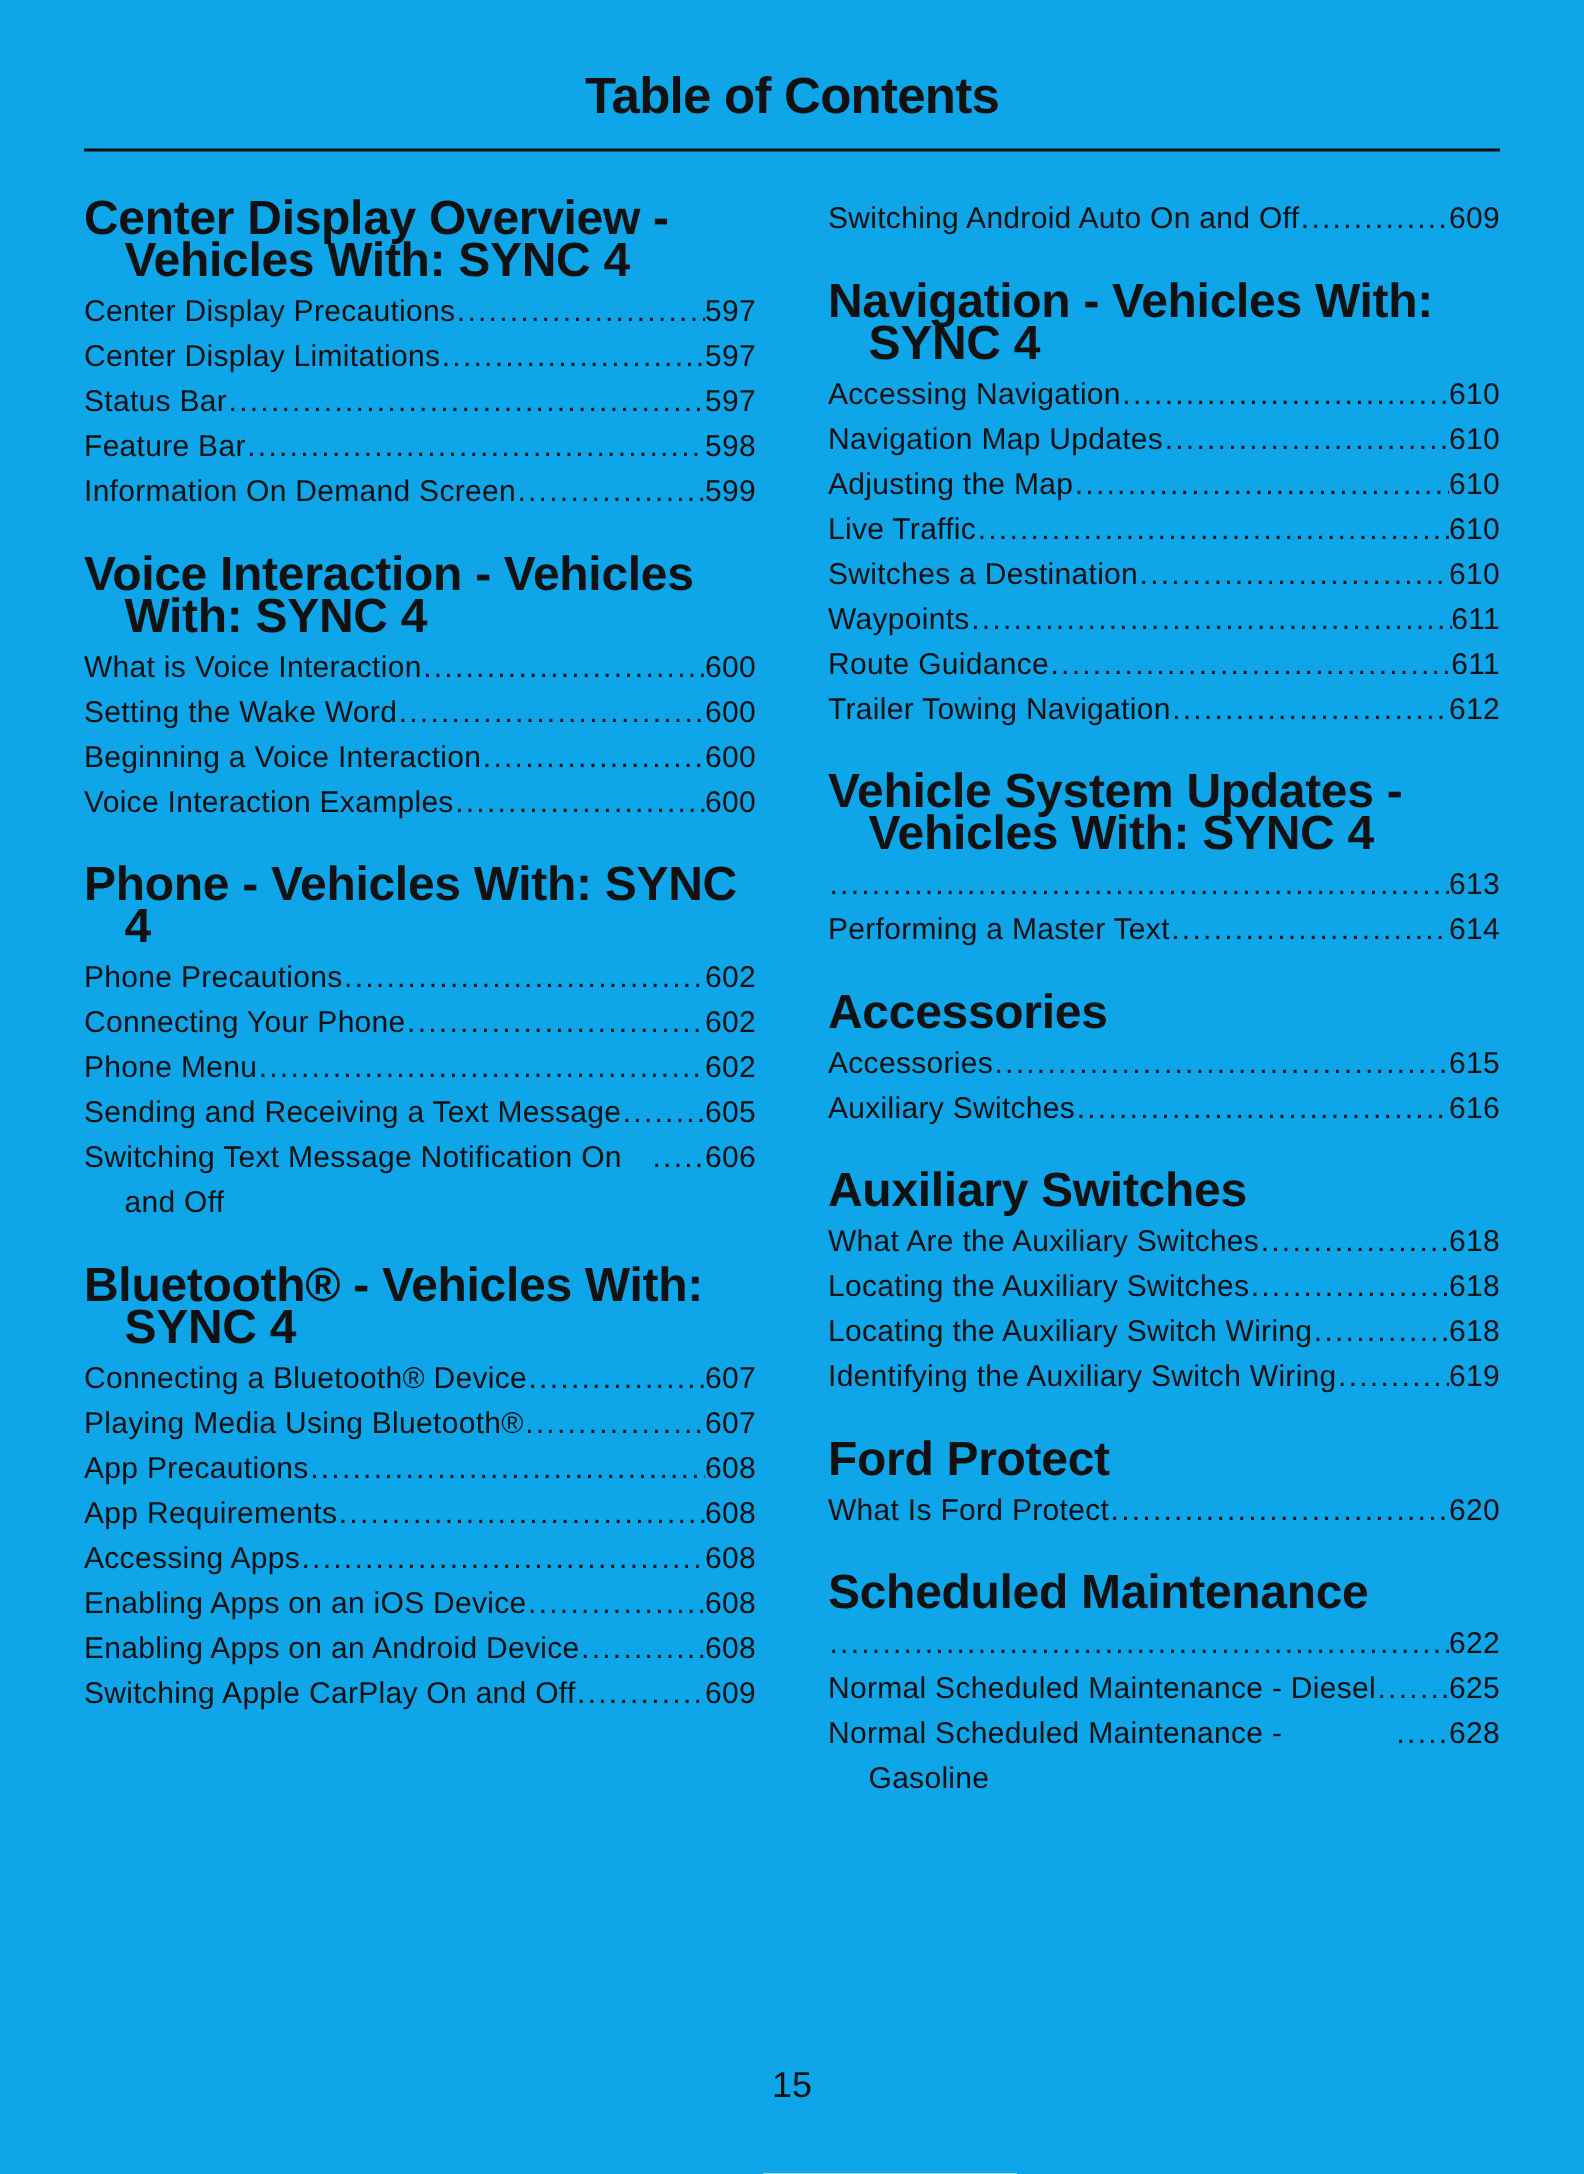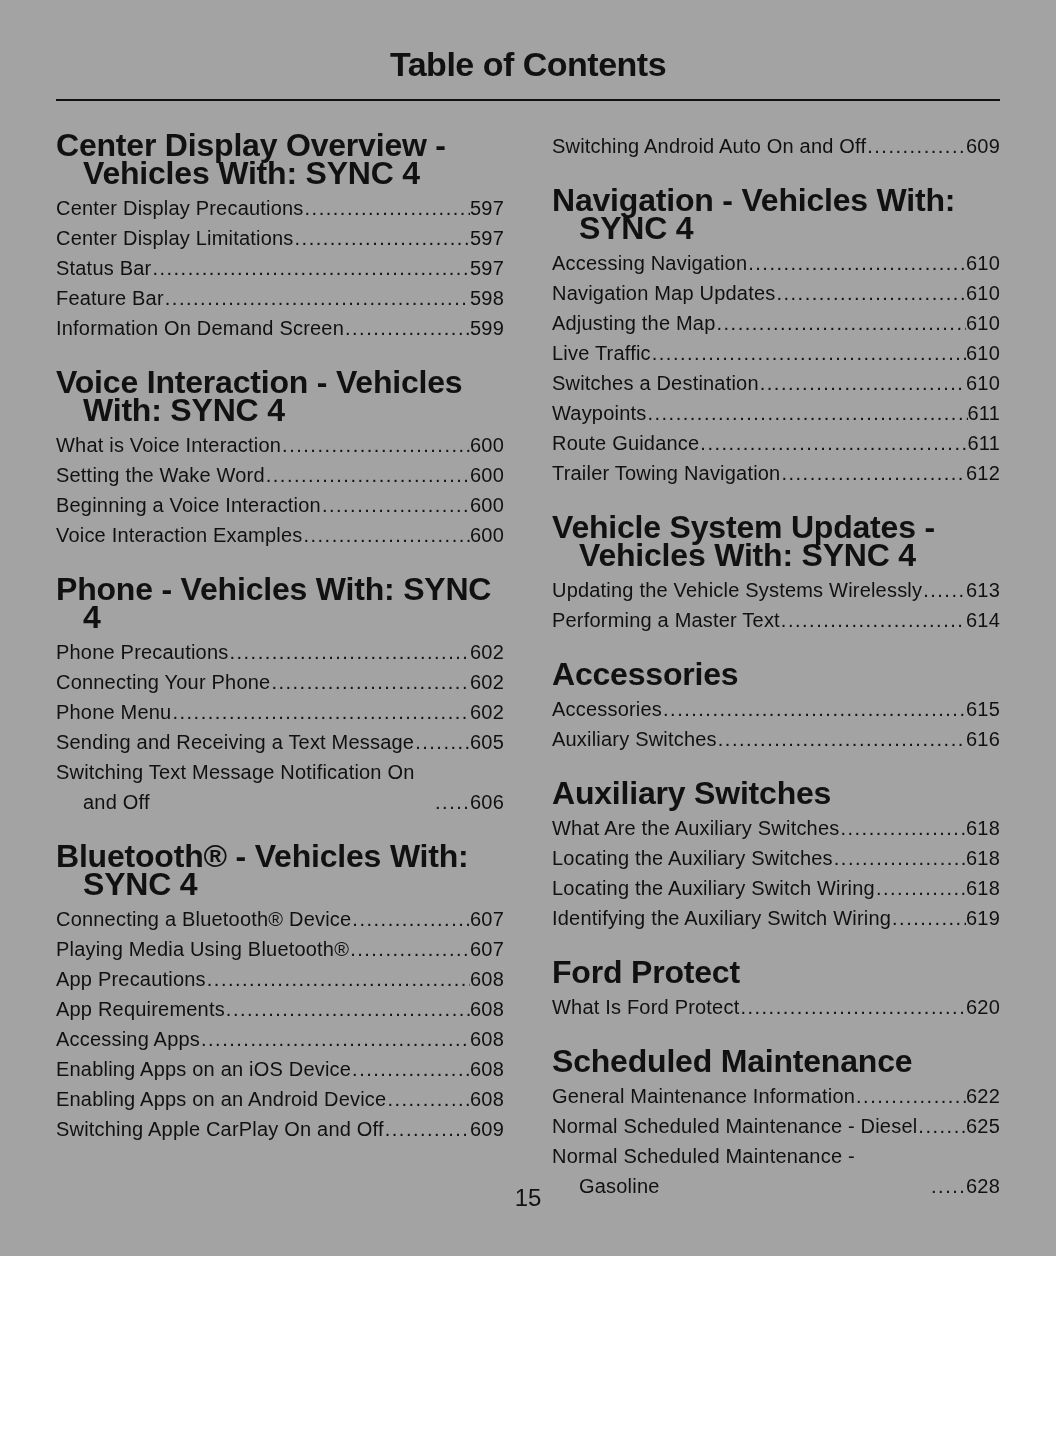--- a/index.html
+++ b/index.html
@@ -10,24 +10,24 @@
   }
   body {
     width: 1056px;
     height: 1449px;
     font-family: "Liberation Sans", sans-serif;
     color: #111111;
   }
   .page {
     position: relative;
     width: 1056px;
-    height: 1256px;
+    height: 1449px;
     padding: 44px 56px 0 56px;
     overflow: hidden;
-    background: #a3a3a3;
+    background: #0ea5e9;
   }
   .doc-title {
     margin: 0;
     text-align: center;
     font-size: 34px;
     font-weight: bold;
     letter-spacing: -0.5px;
     line-height: 1.2;
   }
   .rule {
@@ -50,21 +50,20 @@
     font-size: 32px;
     font-weight: bold;
     line-height: 28px;
     letter-spacing: -0.2px;
     padding-left: 27px;
     text-indent: -27px;
   }
   .col > .toc-section:first-child .section-heading { margin-top: 0; }
   .entry {
     display: flex;
-    align-items: flex-end;
     font-size: 20px;
     line-height: 30px;
     letter-spacing: 0.2px;
   }
   .entry-label {
     flex: 0 1 auto;
     padding-left: 27px;
     text-indent: -27px;
   }
   .entry-dots {
@@ -269,21 +268,20 @@
           </div>
           <div class="entry">
             <span class="entry-label">Trailer Towing Navigation</span>
             <span class="entry-dots"></span>
             <span class="entry-page">612</span>
           </div>
         </section>
         <section class="toc-section">
           <h2 class="section-heading">Vehicle System Updates - Vehicles With: SYNC 4</h2>
           <div class="entry">
-            <span class="entry-label">Updating the Vehicle Systems Wirelessly</span>
             <span class="entry-dots"></span>
             <span class="entry-page">613</span>
           </div>
           <div class="entry">
             <span class="entry-label">Performing a Master Text</span>
             <span class="entry-dots"></span>
             <span class="entry-page">614</span>
           </div>
         </section>
         <section class="toc-section">
@@ -326,21 +324,20 @@
           <h2 class="section-heading">Ford Protect</h2>
           <div class="entry">
             <span class="entry-label">What Is Ford Protect</span>
             <span class="entry-dots"></span>
             <span class="entry-page">620</span>
           </div>
         </section>
         <section class="toc-section">
           <h2 class="section-heading">Scheduled Maintenance</h2>
           <div class="entry">
-            <span class="entry-label">General Maintenance Information</span>
             <span class="entry-dots"></span>
             <span class="entry-page">622</span>
           </div>
           <div class="entry">
             <span class="entry-label">Normal Scheduled Maintenance - Diesel</span>
             <span class="entry-dots"></span>
             <span class="entry-page">625</span>
           </div>
           <div class="entry">
             <span class="entry-label">Normal Scheduled Maintenance - Gasoline</span>

